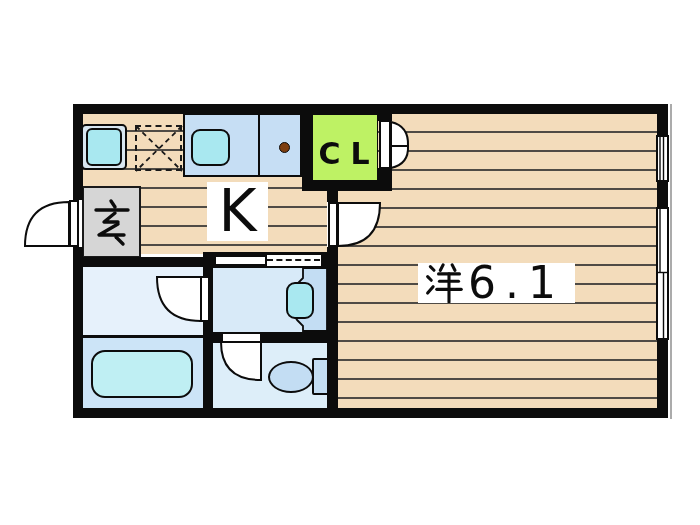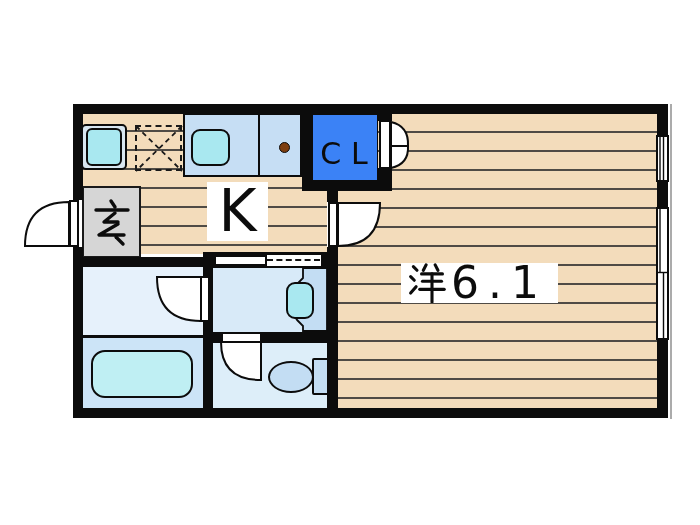--- a/index.html
+++ b/index.html
@@ -30,21 +30,21 @@
   <div class="abs" style="left:81px;top:124px;width:46px;height:46px;background:#d8e6f0;border:2px solid #0c0c0c;border-radius:5px;"></div>
   <div class="abs" style="left:86px;top:128px;width:36px;height:38px;background:#a9e8f0;border:2px solid #0c0c0c;border-radius:6px;"></div>
 
   <div class="abs" style="left:135px;top:125px;width:47px;height:46px;border:2px dashed #1a1a1a;"></div>
 
   <div class="abs" style="left:183px;top:113px;width:119px;height:64px;background:#c6def4;border:2px solid #0c0c0c;"></div>
   <div class="abs" style="left:258px;top:114px;width:2px;height:62px;background:#0c0c0c;"></div>
   <div class="abs" style="left:191px;top:129px;width:39px;height:37px;background:#a9e8f0;border:2.5px solid #0c0c0c;border-radius:9px;"></div>
   <div class="abs" style="left:279px;top:142px;width:11px;height:11px;background:#7d3e10;border:1.5px solid #0c0c0c;border-radius:50%;"></div>
 
-  <div class="abs" style="left:312px;top:114px;width:66px;height:67px;background:#3b82f6;border:1.5px solid #0c0c0c;display:flex;align-items:center;justify-content:center;">
+  <div class="abs" style="left:312px;top:114px;width:66px;height:67px;background:#bef264;border:1.5px solid #0c0c0c;display:flex;align-items:center;justify-content:center;font-weight:bold;">
     <span style="font-size:30px;letter-spacing:10px;color:#0c0c0c;padding-left:8px;padding-top:12px;">CL</span>
   </div>
 
   <div class="abs" style="left:82px;top:186px;width:59px;height:72px;background:#d6d6d6;border:2px solid #1a1a1a;"></div>
 
   <div class="abs" style="left:91px;top:350px;width:102px;height:48px;background:#bfeff3;border:2.5px solid #0c0c0c;border-radius:14px;"></div>
   <div class="abs" style="left:312px;top:358px;width:17px;height:37px;background:#c3ddf3;border:2px solid #0c0c0c;border-radius:2px;"></div>
   <div class="abs" style="left:268px;top:361px;width:46px;height:32px;background:#c3ddf3;border:2px solid #0c0c0c;border-radius:50%;"></div>
 
   <div class="abs wall" style="left:73px;top:104px;width:595px;height:10px;"></div>
@@ -80,21 +80,21 @@
   <div class="abs leaf" style="left:328px;top:202px;width:10px;height:45px;"></div>
   <div class="abs leaf" style="left:379px;top:120px;width:12px;height:49px;"></div>
 
   <div class="abs winbox" style="left:656px;top:135px;width:13px;height:47px;"></div>
   <div class="abs winbox" style="left:656px;top:207px;width:13px;height:133px;"></div>
 
   <div class="abs label-box" style="left:207px;top:182px;width:61px;height:59px;">
     <span style="font-size:58px;line-height:59px;color:#0c0c0c;">K</span>
   </div>
 
-  <div class="abs label-box" style="left:401px;top:263px;width:157px;height:40px;justify-content:flex-start;padding-left:6px;">
+  <div class="abs label-box" style="left:418px;top:263px;width:157px;height:40px;justify-content:flex-start;padding-left:6px;">
     <svg width="40" height="40" viewBox="0 0 40 44" style="flex:0 0 auto;" fill="none" stroke="#0c0c0c" stroke-width="3.4" stroke-linecap="round">
       <path d="M5,4 L9,8"></path>
         <path d="M2,15 L6,19"></path>
         <path d="M2,33 L8,26"></path>
       <path d="M19,2 L16,8"></path>
         <path d="M29,2 L32,8"></path>
       <path d="M14,12 H37"></path>
         <path d="M15,20 H36"></path>
         <path d="M12,29 H39"></path>
       <path d="M25.5,12 V43"></path>

